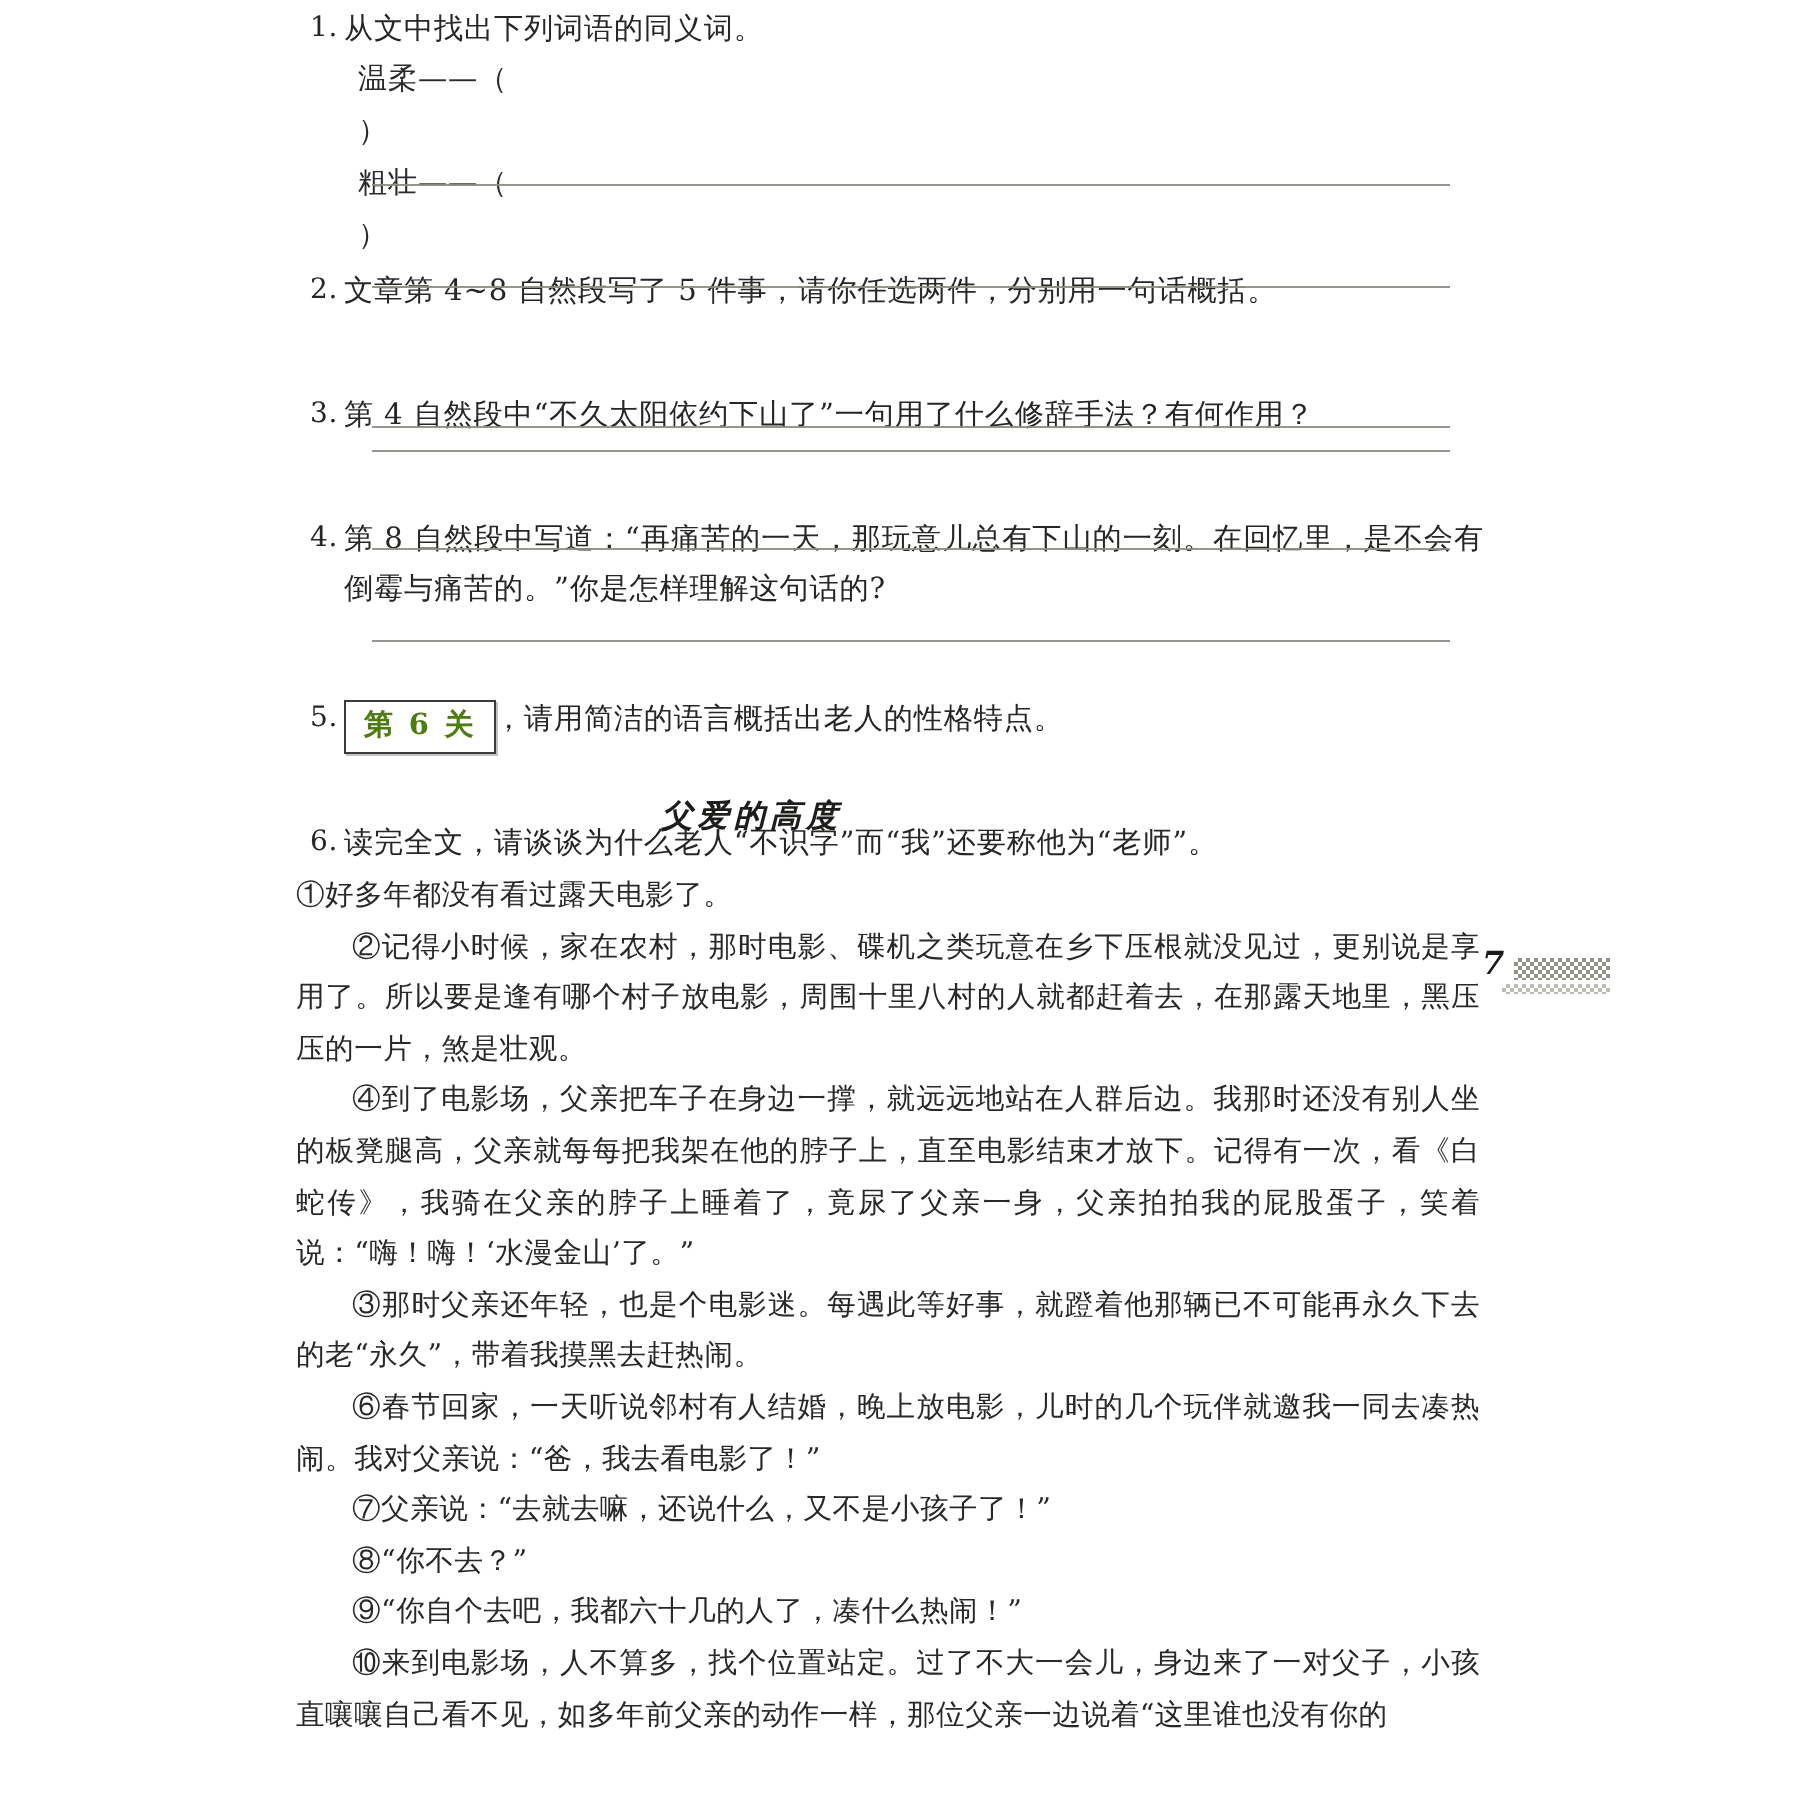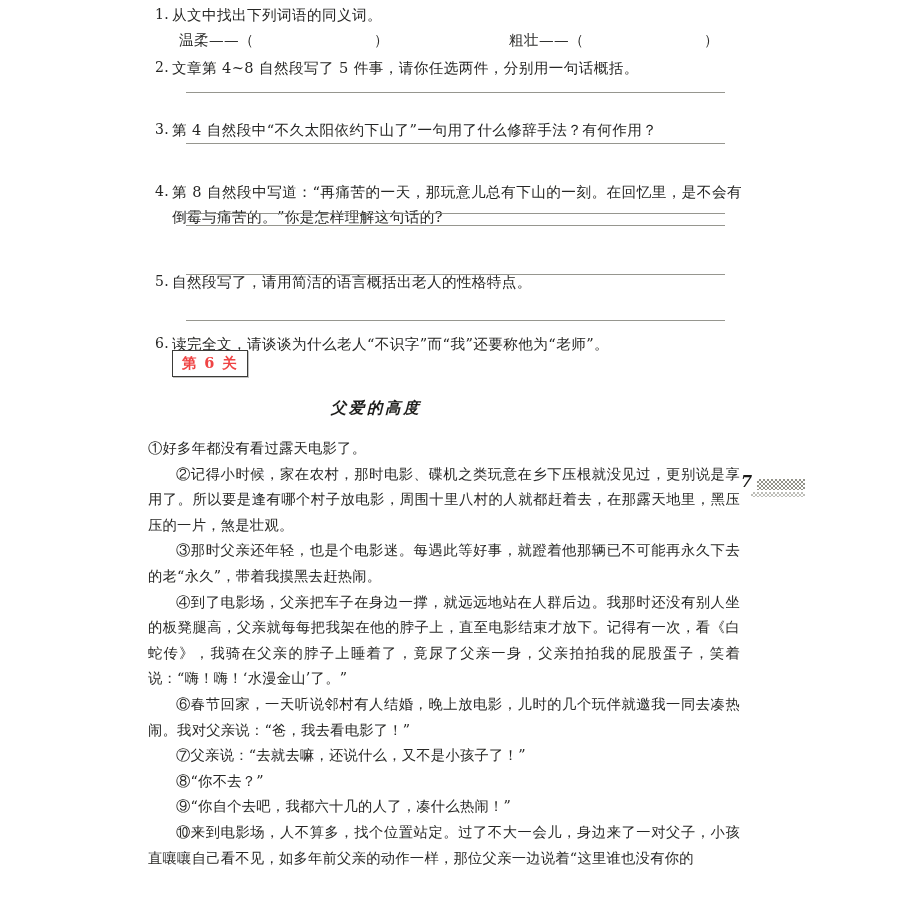--- a/index.html
+++ b/index.html
@@ -62,20 +62,21 @@
     margin-bottom: 0;
   }
 
   
   .synonyms {
     display: flex;
     padding-left: 31px;
     font-size: 14.6px;
     line-height: 26px;
     letter-spacing: 0.4px;
+    flex-direction: column;
   }
   .syn-item {
     white-space: pre;
   }
   .syn-gap {
     display: inline-block;
     width: 120px;
   }
 
   
@@ -92,21 +93,21 @@
   .level-box {
     position: absolute;
     left: 172px;
     top: 350px;
     border: 1.7px solid #3b3b38;
     padding: 2px 9px 3px 9px;
     font-size: 14.5px;
     line-height: 20px;
     letter-spacing: 1.4px;
     font-weight: bold;
-    color: #ef4444;
+    color: #4d7c0f;
     background: #fff;
     box-shadow: 1px 1px 0 rgba(120,120,115,.45);
   }
 
   
   .article-title {
     position: absolute;
     left: 0;
     top: 398px;
     width: 752px;
@@ -238,22 +239,22 @@
 
   <div class="level-box">
     <span>第 6 关</span>
   </div>
 
   <div class="article-title">父爱的高度</div>
 
   <div class="article-body">
     <p class="para">①好多年都没有看过露天电影了。</p>
     <p class="para indent">②记得小时候，家在农村，那时电影、碟机之类玩意在乡下压根就没见过，更别说是享用了。所以要是逢有哪个村子放电影，周围十里八村的人就都赶着去，在那露天地里，黑压压的一片，煞是壮观。</p>
+    <p class="para indent">④到了电影场，父亲把车子在身边一撑，就远远地站在人群后边。我那时还没有别人坐的板凳腿高，父亲就每每把我架在他的脖子上，直至电影结束才放下。记得有一次，看《白蛇传》，我骑在父亲的脖子上睡着了，竟尿了父亲一身，父亲拍拍我的屁股蛋子，笑着说：“嗨！嗨！‘水漫金山’了。”</p>
     <p class="para indent">③那时父亲还年轻，也是个电影迷。每遇此等好事，就蹬着他那辆已不可能再永久下去的老“永久”，带着我摸黑去赶热闹。</p>
-    <p class="para indent">④到了电影场，父亲把车子在身边一撑，就远远地站在人群后边。我那时还没有别人坐的板凳腿高，父亲就每每把我架在他的脖子上，直至电影结束才放下。记得有一次，看《白蛇传》，我骑在父亲的脖子上睡着了，竟尿了父亲一身，父亲拍拍我的屁股蛋子，笑着说：“嗨！嗨！‘水漫金山’了。”</p>
     <p class="para indent">⑥春节回家，一天听说邻村有人结婚，晚上放电影，儿时的几个玩伴就邀我一同去凑热闹。我对父亲说：“爸，我去看电影了！”</p>
     <p class="para indent">⑦父亲说：“去就去嘛，还说什么，又不是小孩子了！”</p>
     <p class="para indent">⑧“你不去？”</p>
     <p class="para indent">⑨“你自个去吧，我都六十几的人了，凑什么热闹！”</p>
     <p class="para indent">⑩来到电影场，人不算多，找个位置站定。过了不大一会儿，身边来了一对父子，小孩直嚷嚷自己看不见，如多年前父亲的动作一样，那位父亲一边说着“这里谁也没有你的</p>
   </div>
 
   <div class="page-number">7</div>
   <div class="hatch"></div>
   <div class="hatch thin"></div>

